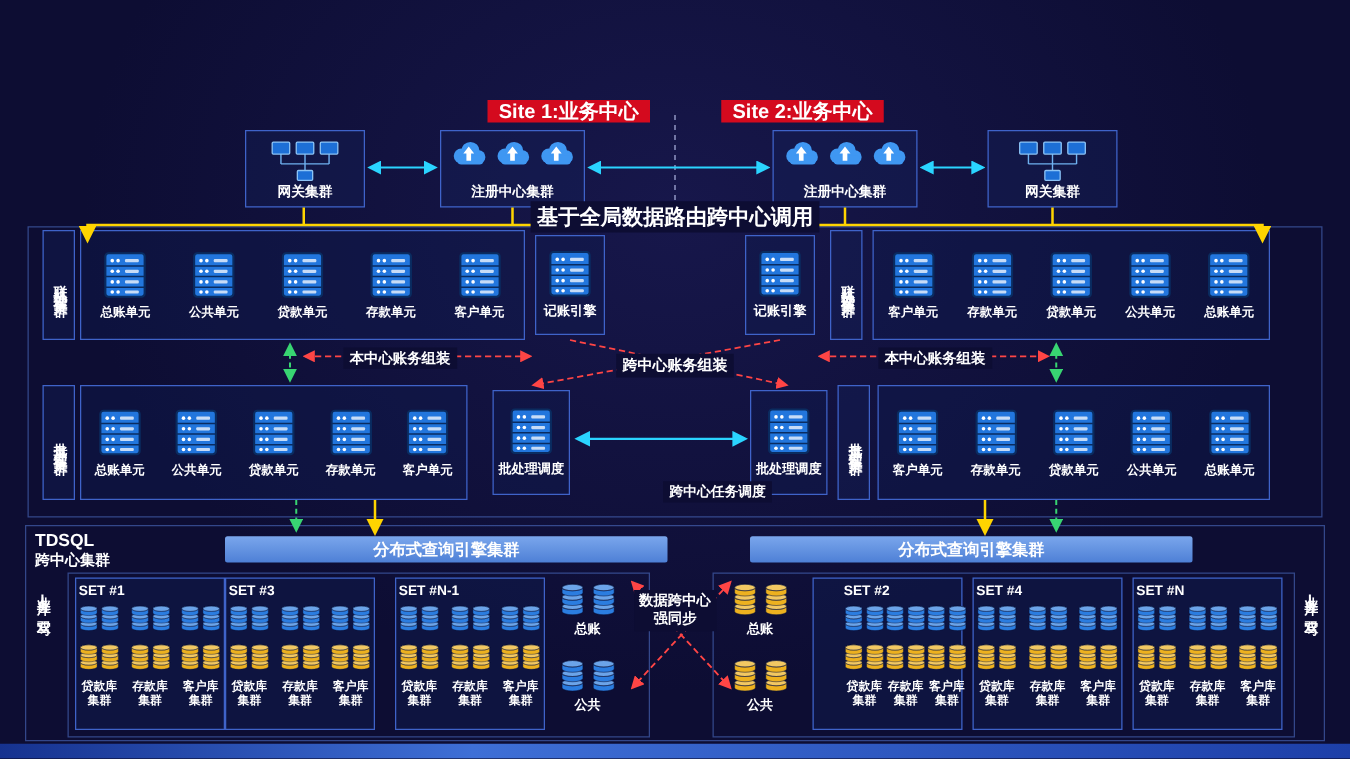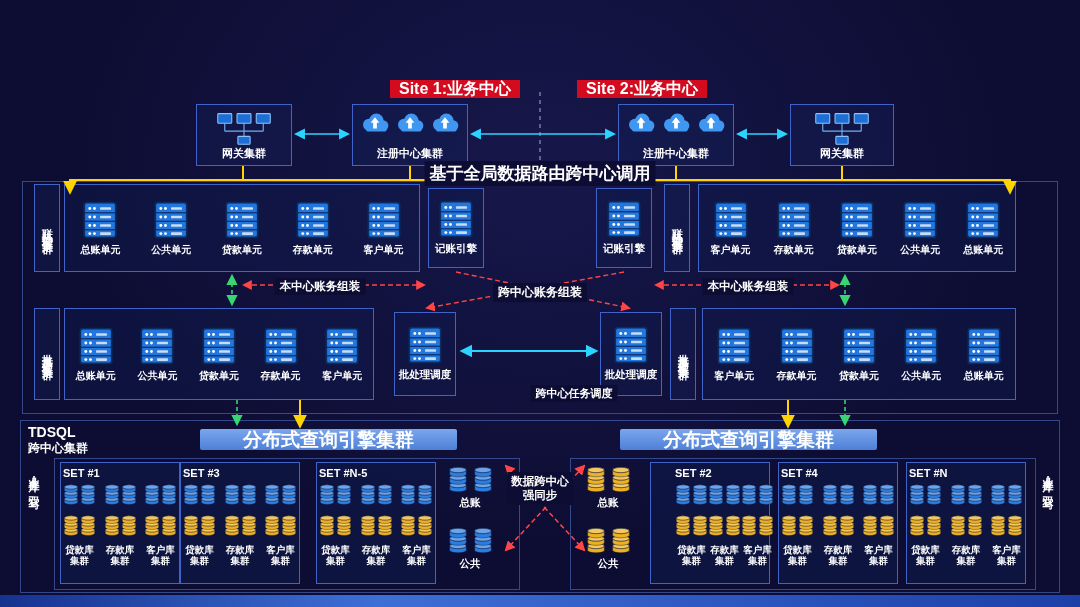--- a/index.html
+++ b/index.html
@@ -28,23 +28,23 @@
   .ubox{position:absolute;border:1px solid var(--line);background:rgba(16,28,80,.4);
     display:flex;align-items:center;justify-content:space-around;box-sizing:border-box;padding-top:2px;}
   .unit{display:flex;flex-direction:column;align-items:center;gap:4px;}
   .server-ic{width:34px;height:38px;color:var(--server);}
   .ulabel{font-size:10px;font-weight:bold;white-space:nowrap;}
   .ebox{position:absolute;border:1px solid var(--line);background:rgba(16,28,80,.4);
     display:flex;flex-direction:column;align-items:center;justify-content:center;gap:4px;box-sizing:border-box;}
   .ebox .ulabel{font-size:10.5px;}
   .linelabel{position:absolute;transform:translateX(-50%);background:var(--bg);padding:1px 5px;
     font-weight:bold;z-index:4;white-space:nowrap;font-size:11.5px;}
-  .barhdr{position:absolute;top:429px;width:257px;height:21px;border-radius:2px;z-index:2;
+  .barhdr{position:absolute;top:429px;width:354px;height:21px;border-radius:2px;z-index:2;
     background:linear-gradient(180deg,#7aa6ec,var(--bar));display:flex;align-items:center;justify-content:center;
-    font-size:19px;font-weight:bold;margin-left:20px;}
+    font-size:13px;font-weight:bold;}
   .tdsql-tag{position:absolute;left:28px;top:424px;z-index:2;line-height:1.2;}
   .tdsql-tag .l1{font-size:14px;font-weight:bold;}
   .tdsql-tag .l2{font-size:12px;font-weight:bold;}
   .vfree{position:absolute;writing-mode:vertical-rl;text-orientation:upright;font-size:11px;
     font-weight:bold;letter-spacing:2px;z-index:2;}
   .setbox{position:absolute;top:462px;width:120px;height:122px;border:1px solid var(--line);
     background:rgba(16,28,80,.45);box-sizing:border-box;padding:4px 2px 0;z-index:2;}
   .set-title{text-align:left;font-size:11px;font-weight:bold;margin-bottom:2px;}
   .set-cols{display:flex;justify-content:space-between;}
   .set-col{display:flex;flex-direction:column;align-items:center;}
@@ -515,21 +515,21 @@
             </svg>
             <svg class="cyl">
               <use href="#sym-db"></use>
             </svg>
           </div>
           <div class="set-label">客户库集群</div>
         </div>
       </div>
   </div>
   <div class="setbox" style="left:316px;">
-    <div class="set-title">SET #N-5</div>
+    <div class="set-title">SET #N-1</div>
     <div class="set-cols">
 
         <div class="set-col">
           <div class="cellrow cell-blue">
             <svg class="cyl">
               <use href="#sym-db"></use>
             </svg>
             <svg class="cyl">
               <use href="#sym-db"></use>
             </svg>

